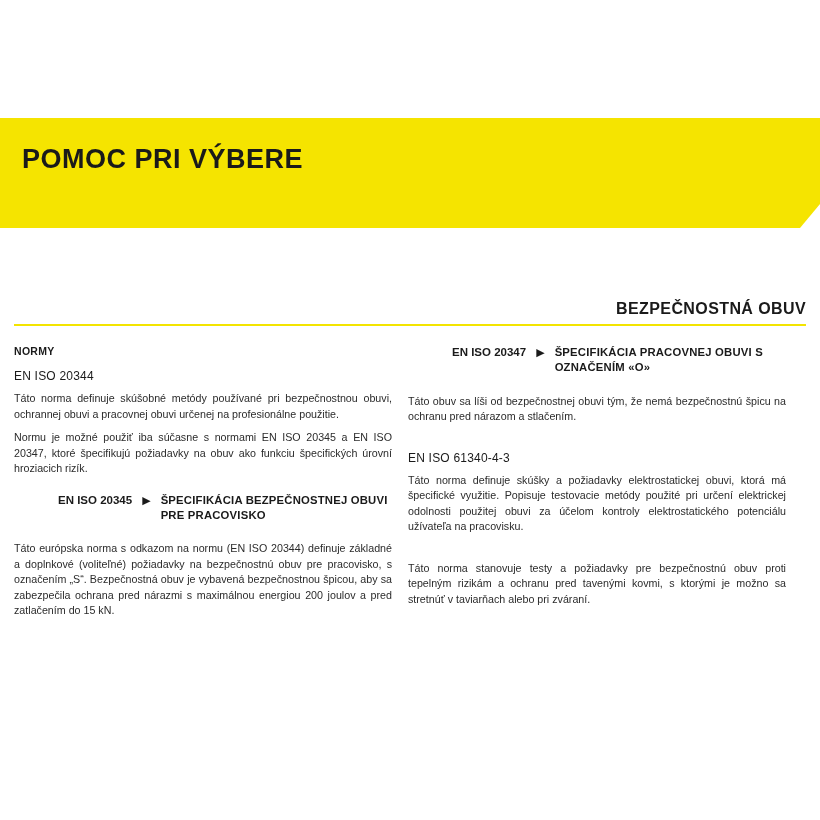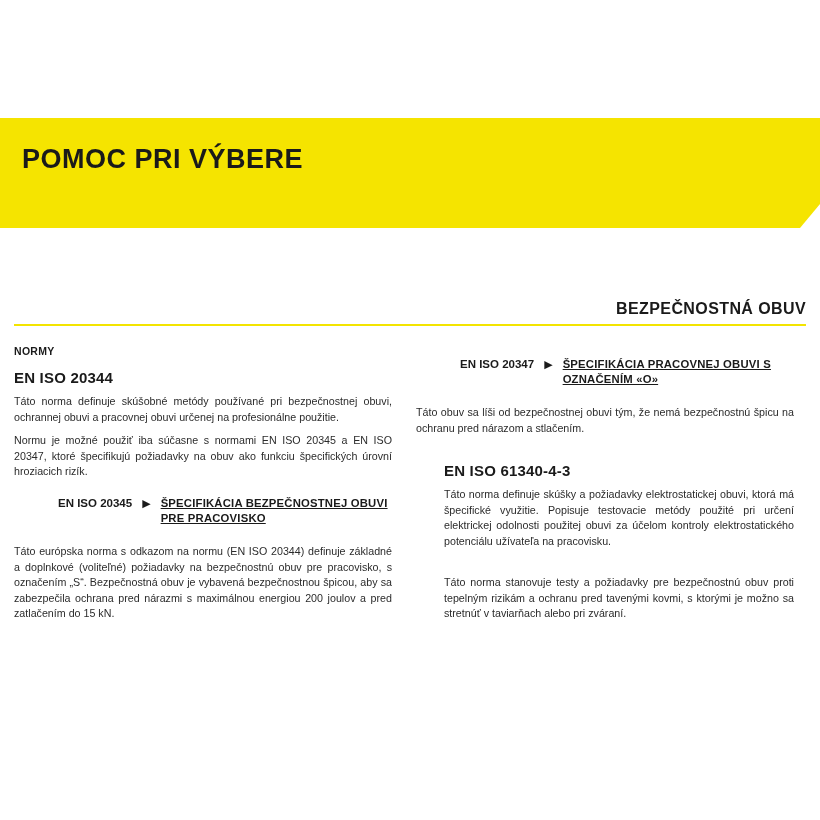--- a/index.html
+++ b/index.html
@@ -66,39 +66,38 @@
     background: #f3e400;
   }
 
   
   .columns {
     position: absolute;
     left: 14px;
     top: 345px;
     width: 792px;
     display: flex;
-    gap: 24px;
-    align-items: flex-end;
+    gap: 16px;
   }
   .col {
     width: 378px;
   }
 
   .label-normy {
     font-size: 10.5px;
     font-weight: bold;
     letter-spacing: 0.3px;
     text-transform: uppercase;
     color: #1a1a1a;
     margin-bottom: 12px;
   }
 
   .std-code {
-    font-size: 15px;
-    font-weight: bold;
+    font-size: 12px;
+    font-weight: normal;
     letter-spacing: 0.2px;
     color: #1a1a1a;
   }
 
   .para {
     font-size: 10.7px;
     line-height: 1.45;
     color: #2b2b2b;
     text-align: justify;
     margin-top: 8px;
@@ -129,34 +128,33 @@
     line-height: 1.2;
     padding-top: 1px;
     color: #1a1a1a;
   }
   .spec-title {
     font-size: 11.3px;
     font-weight: bold;
     line-height: 1.35;
     letter-spacing: 0.2px;
     text-transform: uppercase;
-    text-decoration: underline;
   }
 
   .spec-row.right-col {
     margin-top: 0;
   }
 
   .codes-stack .std-code {
     display: block;
     line-height: 1.5;
   }
 
   .mt18 { margin-top: 18px; }
-  .mt26 { margin-top: 26px; margin-left: 28px; }
+  .mt26 { margin-top: 26px; }
 </style>
 </head>
 <body>
 
 <div class="page">
 
   <div class="banner">
     <svg class="banner-shape" viewBox="0 0 820 110" preserveAspectRatio="none">
       <polygon points="0,0 820,0 820,86 800,110 0,110" fill="#f5e400"></polygon>
       <polygon points="640,0 820,0 820,10 646,10" fill="#ffffff" opacity="0"></polygon>
@@ -170,21 +168,21 @@
   </div>
 
   <div class="columns">
 
     <div class="col">
 
       <div class="label-normy">NORMY</div>
 
       <div class="block">
         <div class="std-code">EN ISO 20344</div>
-        <div class="para">Táto norma definuje skúšobné metódy používané pri bezpečnostnej obuvi, ochrannej obuvi a pracovnej obuvi určenej na profesionálne použitie.</div>
+        <div class="para">Táto norma definuje skúšobné metódy používané pri bezpečnostnou obuvi, ochrannej obuvi a pracovnej obuvi určenej na profesionálne použitie.</div>
         <div class="para">Normu je možné použiť iba súčasne s normami EN ISO 20345 a EN ISO 20347, ktoré špecifikujú požiadavky na obuv ako funkciu špecifických úrovní hroziacich rizík.</div>
       </div>
 
       <div class="block">
         <div class="spec-row">
           <div class="spec-code">EN ISO 20345</div>
           <div class="spec-arrow">▶</div>
           <div class="spec-title">ŠPECIFIKÁCIA BEZPEČNOSTNEJ OBUVI PRE PRACOVISKO</div>
         </div>
         <div class="para mt18">Táto európska norma s odkazom na normu (EN ISO 20344) definuje základné a doplnkové (voliteľné) požiadavky na bezpečnostnú obuv pre pracovisko, s označením „S“. Bezpečnostná obuv je vybavená bezpečnostnou špicou, aby sa zabezpečila ochrana pred nárazmi s maximálnou energiou 200 joulov a pred zatlačením do 15 kN.</div>

